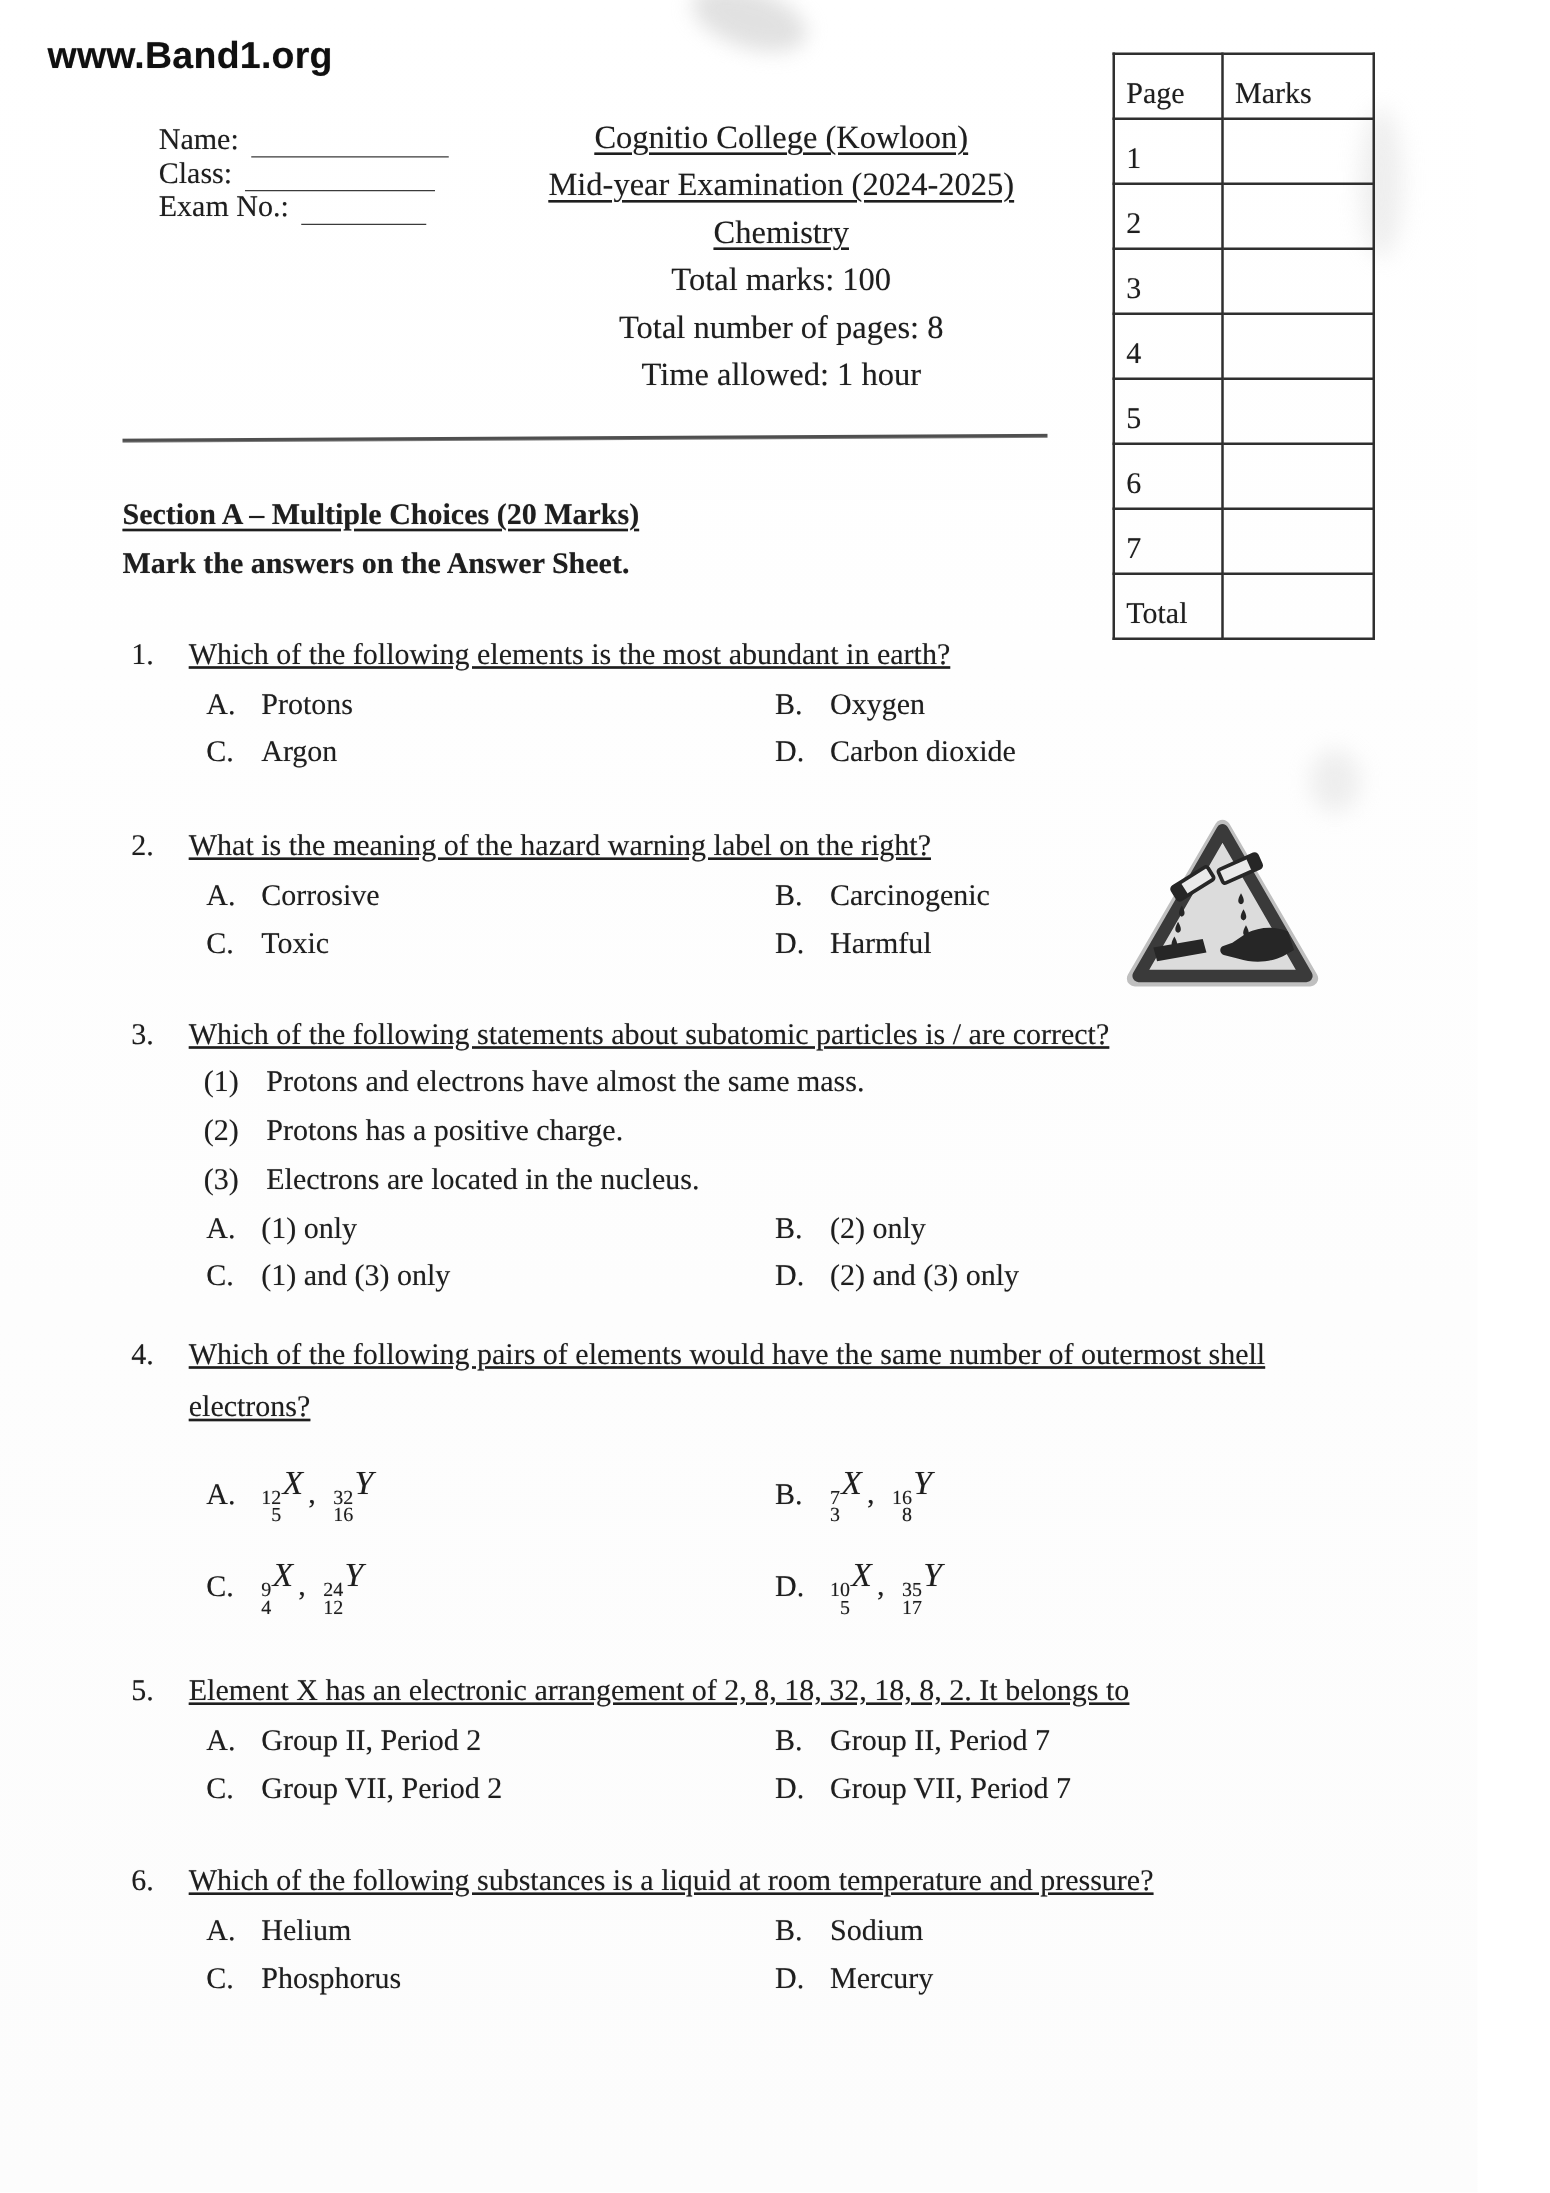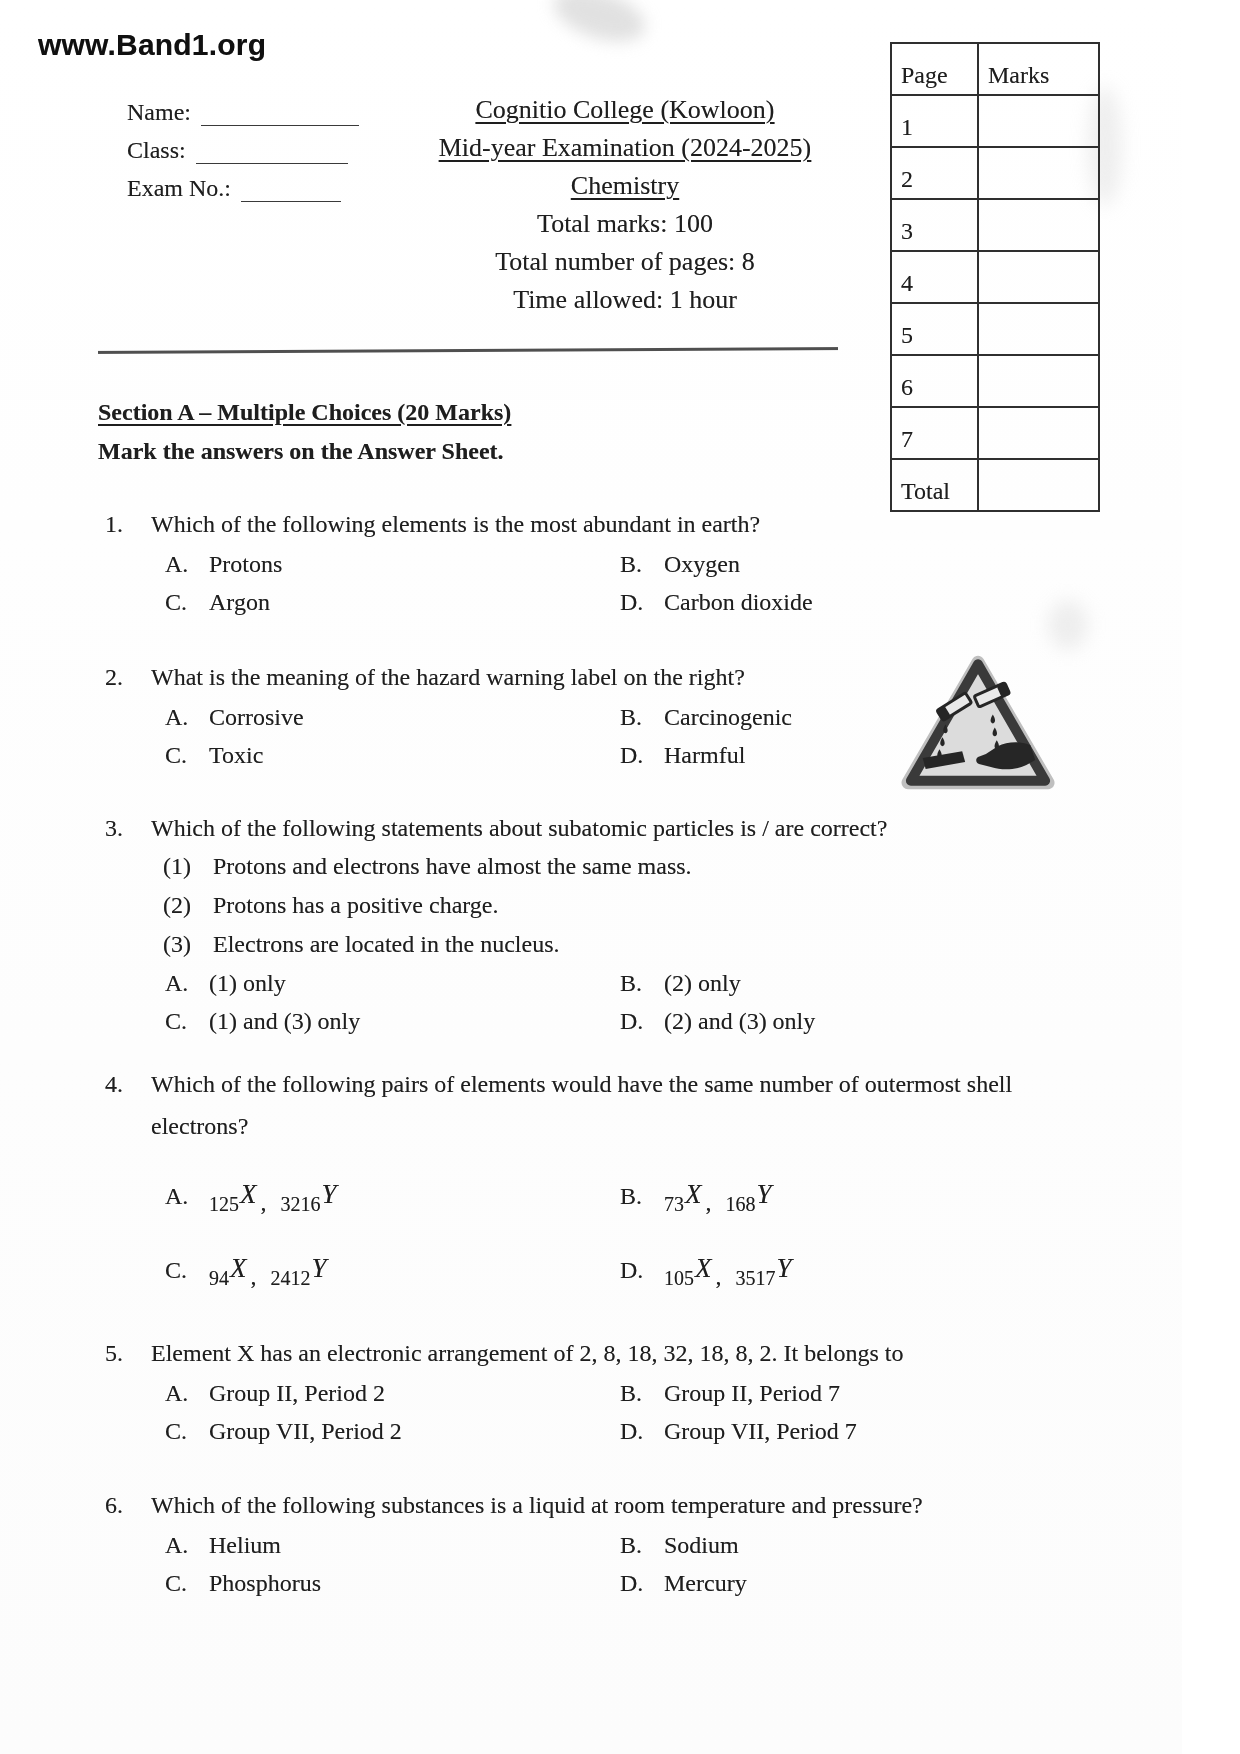--- a/index.html
+++ b/index.html
@@ -7,21 +7,21 @@
     position:relative;width:1182px;height:1754px;overflow:hidden;
     background:linear-gradient(180deg,#ffffff 0%,#fdfdfd 60%,#fcfcfc 100%);
     font-family:"Liberation Serif","DejaVu Serif",serif;color:#1e1e1e;
     text-shadow:0 0 .6px rgba(30,30,30,.45);
   }
   
   .watermark{position:absolute;left:38px;top:28px;font-family:"Liberation Sans","DejaVu Sans",sans-serif;
     font-size:30px;font-weight:600;color:#101010;letter-spacing:.2px;}
   
   .student{position:absolute;left:127px;top:99px;font-size:24px;}
-  .srow{display:flex;align-items:flex-end;line-height:27px;margin-bottom:11px;}
+  .srow{display:flex;align-items:flex-end;line-height:27px;margin-bottom:0;}
   .sline{display:inline-block;border-bottom:1.6px solid #3a3a3a;height:20px;margin-left:10px;}
   .w-name{width:158px}.w-class{width:152px}.w-exam{width:100px}
   
   .headc{position:absolute;left:410px;top:96px;width:430px;text-align:center;font-size:26px;}
   .hline{line-height:27px;margin-bottom:11px;}
   .u{text-decoration:underline;text-decoration-thickness:1.5px;text-underline-offset:4px;}
   
   .marks{position:absolute;left:890px;top:42px;border-collapse:collapse;font-size:24px;}
   .marks td{border:2px solid #2f2f2f;padding:13px 0 0 9px;vertical-align:middle;height:37px;}
   .pagecol{width:76px;}.markscol{width:110px;}
@@ -29,36 +29,36 @@
   .rule{position:absolute;left:98px;top:349px;width:740px;height:3px;background:#4f4f4f;
     transform:rotate(-0.3deg);filter:blur(.35px);}
   
   .sectitle{position:absolute;left:98px;top:399px;font-size:24px;font-weight:700;
     text-decoration:underline;text-decoration-thickness:2px;text-underline-offset:4px;}
   .secinstr{position:absolute;left:98px;top:438px;font-size:24px;font-weight:700;}
   
   .q{position:absolute;left:105px;width:1010px;font-size:24px;}
   .qrow{display:flex;line-height:27px;}
   .qnum{width:46px;flex:none;}
-  .qstem{flex:1;}
+  .qstem{flex:1;text-decoration:underline;}
   .opts{display:grid;grid-template-columns:455px auto;margin-left:60px;margin-top:13px;row-gap:11px;}
   .opt{display:flex;line-height:27px;}
   .olabel{width:44px;flex:none;}
   .stmts{margin-left:58px;margin-top:11px;}
   .stmt{display:flex;line-height:27px;margin-bottom:12px;}
   .stlabel{width:50px;flex:none;}
   
   .q3 .opts{margin-top:0;}
   .q4 .qrow{line-height:42px;}
   .q4 .qstem{max-width:945px;}
   .q4 .opts{margin-top:26px;row-gap:28px;}
   .q4 .opt{height:46px;align-items:center;}
   
-  .nuclide{display:inline-flex;align-items:flex-start;
-    font-size:20px;line-height:14px;vertical-align:-8px;}
+  .nuclide{display:inline-flex;flex-direction:column;align-items:flex-end;
+    font-size:16px;line-height:14px;vertical-align:-8px;}
   .sym{font-style:italic;font-size:27px;margin-left:1px;}
   .comma{display:inline-block;margin:0 14px 0 4px;transform:translateY(7px);}
   
   .hazard{position:absolute;left:899px;top:651px;width:158px;height:143px;}
   
   .smudge{position:absolute;border-radius:50%;pointer-events:none;}
   .sm1{left:552px;top:-8px;width:95px;height:46px;background:#c9c9c9;filter:blur(8px);opacity:.55;transform:rotate(18deg);}
   .sm2{left:1088px;top:86px;width:34px;height:120px;background:#d6d6d6;filter:blur(9px);opacity:.4;}
   .sm3{left:1048px;top:600px;width:40px;height:50px;background:#dadada;filter:blur(9px);opacity:.45;}
 </style>

